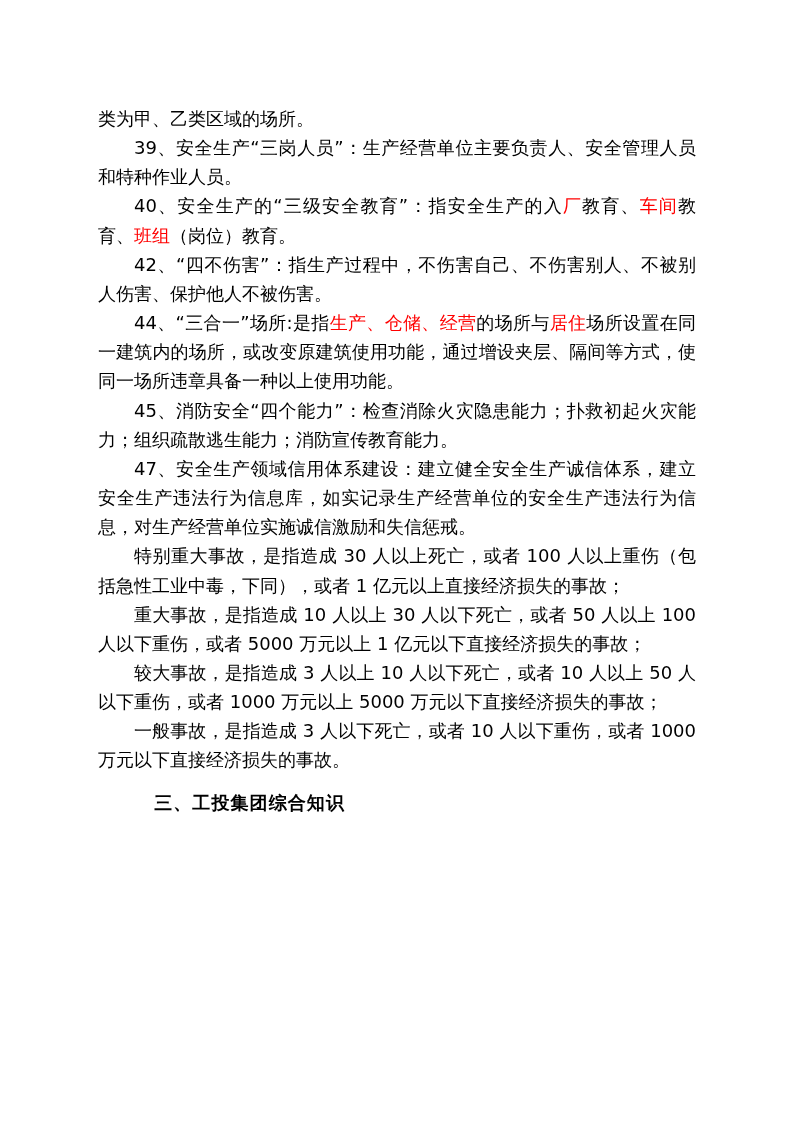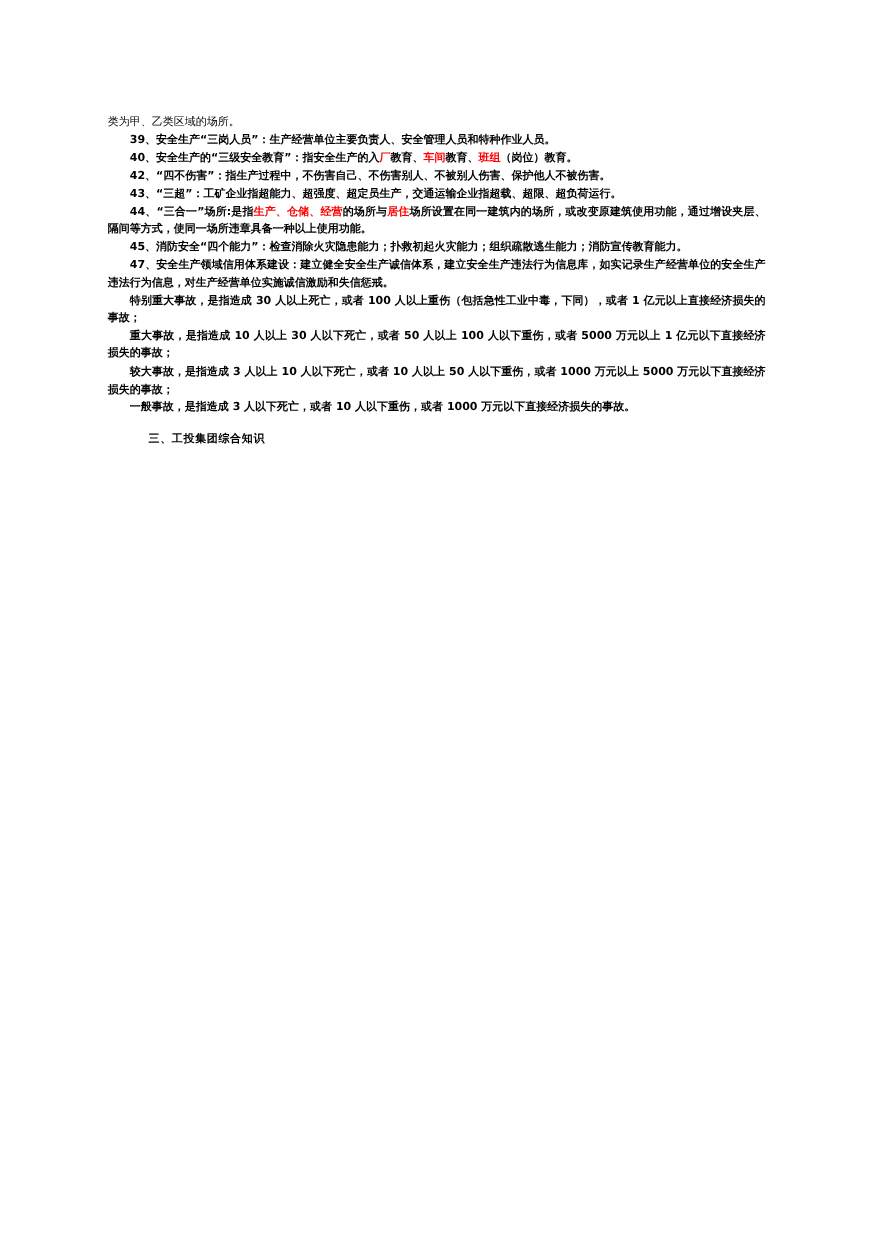--- a/index.html
+++ b/index.html
@@ -16,34 +16,33 @@
     height: 1122px;
     background: #ffffff;
     box-sizing: border-box;
     overflow: hidden;
   }
   .content {
     position: absolute;
     left: 98px;
     top: 104px;
     width: 598px;
-    font-size: 10px;
+    font-size: 18px;
     line-height: 1.62;
     color: #000000;
     font-family: "DejaVu Sans", sans-serif;
   }
   .para {
     margin: 0;
     text-align: justify;
     text-justify: inter-ideograph;
     word-break: break-all;
   }
   .indent {
     text-indent: 2em;
-    font-weight: bold;
   }
   .red {
     color: #ff0000;
   }
   .heading {
     margin: 13px;
     text-indent: 2.4em;
     font-weight: bold;
     letter-spacing: 0.06em;
   }
@@ -51,21 +50,20 @@
 </head>
 <body>
 
 <div class="page">
   <div class="content">
     <div id="paragraphs">
         <p class="para"><span>类为甲、乙类区域的场所。</span></p>
         <p class="para indent"><span>39、安全生产“三岗人员”：生产经营单位主要负责人、安全管理人员和特种作业人员。</span></p>
         <p class="para indent"><span>40、安全生产的“三级安全教育”：指安全生产的入</span><span class="red">厂</span><span>教育、</span><span class="red">车间</span><span>教育、</span><span class="red">班组</span><span>（岗位）教育。</span></p>
         <p class="para indent"><span>42、“四不伤害”：指生产过程中，不伤害自己、不伤害别人、不被别人伤害、保护他人不被伤害。</span></p>
-        <p class="para indent"><span>43、“三超”：工矿企业指超能力、超强度、超定员生产，交通运输企业指超载、超限、超负荷运行。</span></p>
         <p class="para indent"><span>44、“三合一”场所:是指</span><span class="red">生产、仓储、经营</span><span>的场所与</span><span class="red">居住</span><span>场所设置在同一建筑内的场所，或改变原建筑使用功能，通过增设夹层、隔间等方式，使同一场所违章具备一种以上使用功能。</span></p>
         <p class="para indent"><span>45、消防安全“四个能力”：检查消除火灾隐患能力；扑救初起火灾能力；组织疏散逃生能力；消防宣传教育能力。</span></p>
         <p class="para indent"><span>47、安全生产领域信用体系建设：建立健全安全生产诚信体系，建立安全生产违法行为信息库，如实记录生产经营单位的安全生产违法行为信息，对生产经营单位实施诚信激励和失信惩戒。</span></p>
         <p class="para indent"><span>特别重大事故，是指造成 30 人以上死亡，或者 100 人以上重伤（包括急性工业中毒，下同），或者 1 亿元以上直接经济损失的事故；</span></p>
         <p class="para indent"><span>重大事故，是指造成 10 人以上 30 人以下死亡，或者 50 人以上 100 人以下重伤，或者 5000 万元以上 1 亿元以下直接经济损失的事故；</span></p>
         <p class="para indent"><span>较大事故，是指造成 3 人以上 10 人以下死亡，或者 10 人以上 50 人以下重伤，或者 1000 万元以上 5000 万元以下直接经济损失的事故；</span></p>
         <p class="para indent"><span>一般事故，是指造成 3 人以下死亡，或者 10 人以下重伤，或者 1000 万元以下直接经济损失的事故。</span></p>
       </div>
     <p class="heading">三、工投集团综合知识</p>
   </div>

